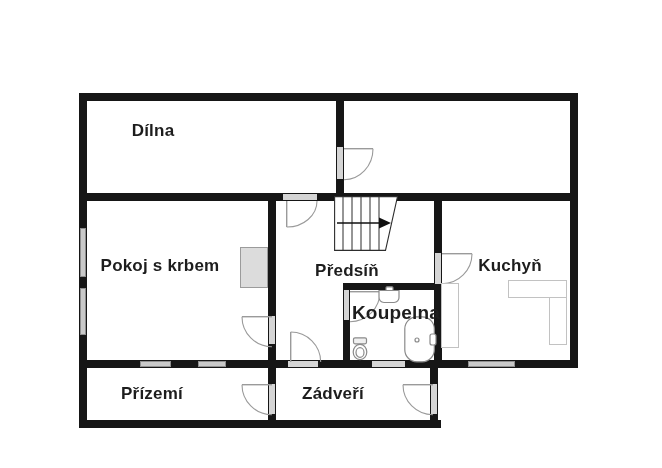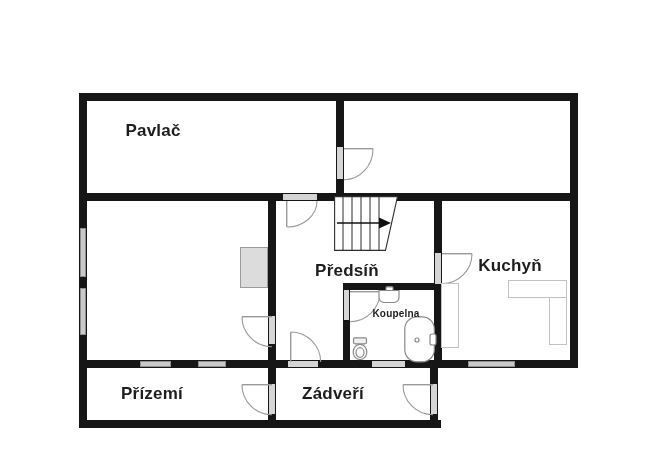--- a/index.html
+++ b/index.html
@@ -30,21 +30,21 @@
              border:1px solid #9b9b9b;box-sizing:border-box;}
   .counter{position:absolute;border:1px solid #c2c2c2;background:#ffffff;box-sizing:border-box;}
 
   .fixture{position:absolute;overflow:visible;}
   .fixture *{stroke:var(--fixture-line,#8a8a8a);fill:#ffffff;stroke-width:1.2;}
   .fixture .inner{fill:none;}
   .fixture .tank{fill:#f0f0f0;}
 
   .room-label{position:absolute;transform:translate(-50%,-50%);font-weight:700;
               font-size:17px;color:var(--text,#1d1d1d);white-space:nowrap;letter-spacing:.2px;}
-  .room-label.small{font-size:10px;}
+  .room-label.small{font-size:19px;}
 </style>
 </head>
 <body>
 
 <div id="canvas">
 
 
   <div class="wall" style="left:79px;top:93px;width:499px;height:8px"></div>
   <div class="wall" style="left:79px;top:93px;width:8px;height:335px"></div>
   <div class="wall" style="left:570px;top:93px;width:8px;height:275px"></div>
@@ -133,20 +133,21 @@
     <rect class="tank" x="2.5" y="0.8" width="13" height="6" rx="1.5"></rect>
     <ellipse cx="9" cy="15" rx="6.8" ry="7.6"></ellipse>
     <ellipse class="inner" cx="9" cy="15.5" rx="4" ry="4.8"></ellipse>
   </svg>
   <svg class="fixture" style="left:404px;top:316px" width="33" height="47" viewBox="0 0 33 47">
     <rect x="0.8" y="0.8" width="29.5" height="45" rx="12"></rect>
     <rect x="26" y="18" width="6" height="11" rx="2"></rect>
     <circle class="inner" cx="13" cy="24" r="2"></circle>
   </svg>
 
-  <div class="room-label" style="left:153px;top:131px">Pavlač</div>
+  <div class="room-label" style="left:153px;top:131px">Dílna</div>
+  <div class="room-label" style="left:160px;top:266px">Pokoj s krbem</div>
   <div class="room-label" style="left:347px;top:271px">Předsíň</div>
   <div class="room-label" style="left:510px;top:266px">Kuchyň</div>
   <div class="room-label small" style="left:396px;top:313px">Koupelna</div>
   <div class="room-label" style="left:152px;top:394px">Přízemí</div>
   <div class="room-label" style="left:333px;top:394px">Zádveří</div>
 
 </div>
 
 </body></html>

